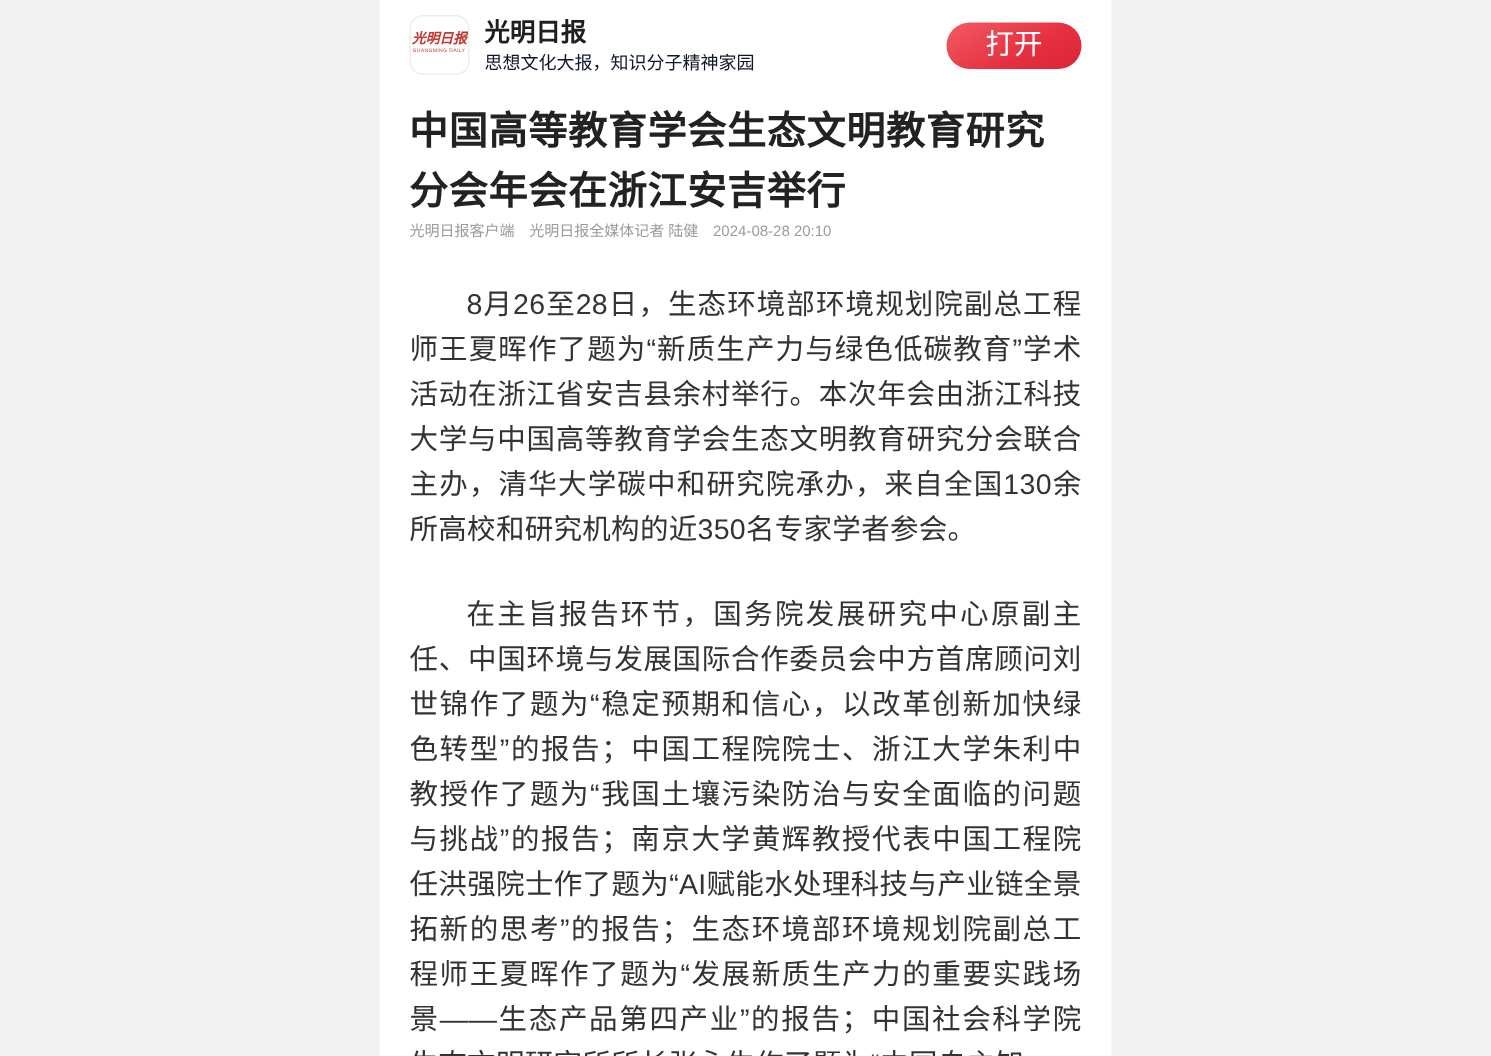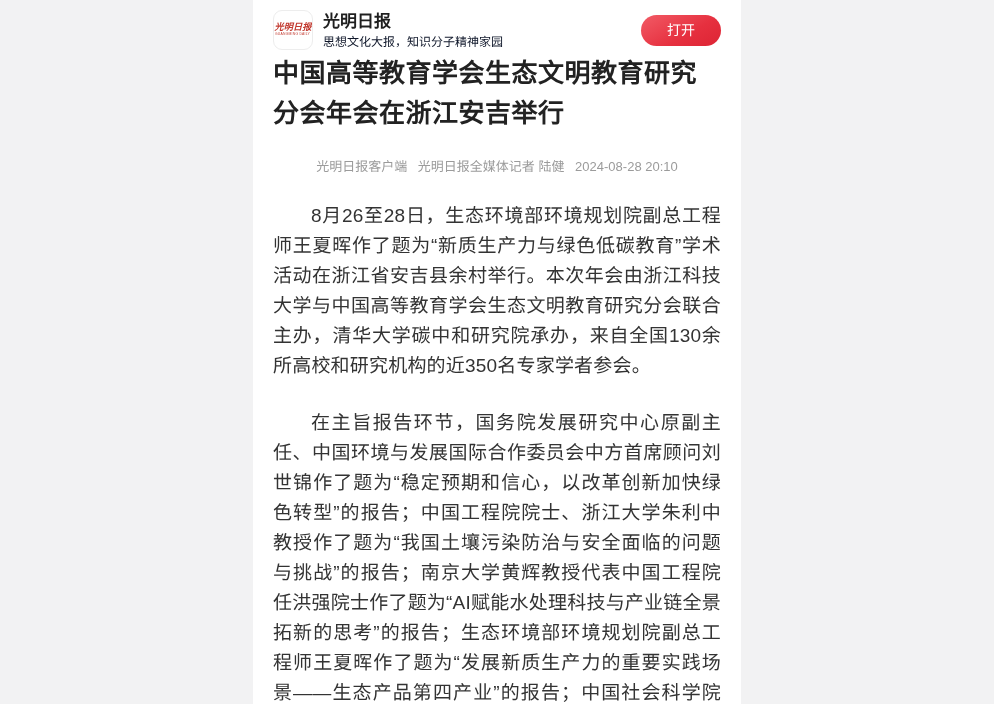--- a/index.html
+++ b/index.html
@@ -74,41 +74,40 @@
     line-height: 13px;
   }
   .open-btn {
     margin-left: auto;
     height: 31px;
     padding: 0 26px;
     border: none;
     border-radius: 16px;
     background: linear-gradient(150deg, #f25b66 0%, #e6303f 60%, #dd2434 100%);
     color: #ffffff;
-    font-size: 14px;
+    font-size: 19px;
     line-height: 31px;
     font-family: "Liberation Sans", "DejaVu Sans", sans-serif;
     cursor: pointer;
   }
   
   .title {
-    margin-top: 1px;
+    margin-top: 15px;
     font-size: 26px;
     font-weight: 700;
     color: #222222;
     line-height: 40px;
     letter-spacing: 0.5px;
   }
   .byline {
-    margin-top: 26px;
-    font-size: 13px;
+    margin-top: 0;
+    font-size: 10px;
     color: #9b9b9b;
     line-height: 15px;
     white-space: nowrap;
-    text-align: center;
   }
   .byline span { margin-right: 7px; }
   .byline span:last-child { margin-right: 0; }
   .article-body { margin-top: 2px; }
   .article-body p {
     margin-top: 27px;
     font-size: 19px;
     line-height: 30px;
     color: #333333;
     text-align: justify;

